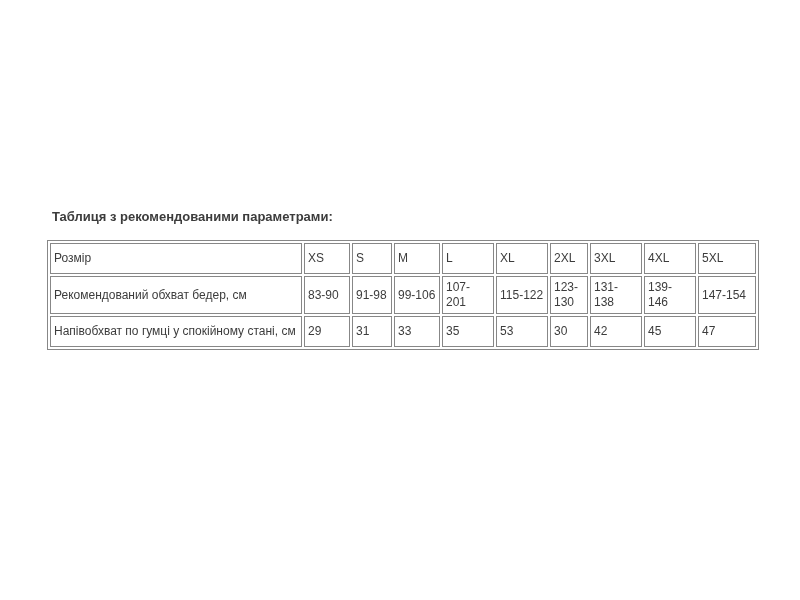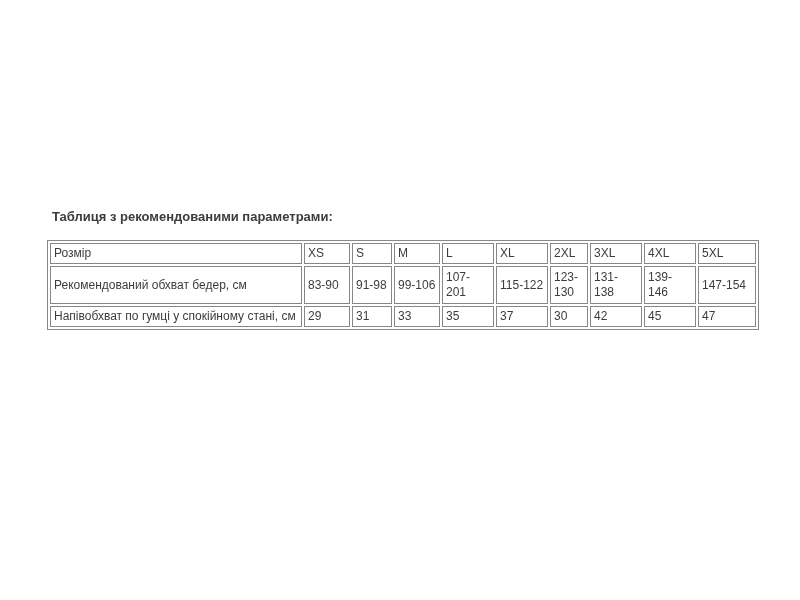--- a/index.html
+++ b/index.html
@@ -27,21 +27,21 @@
     border:1px solid var(--border);
     padding:1px 3px;
     font-size:12px; line-height:15px;
     color:var(--text);
     vertical-align:middle;
     text-align:left;
     overflow:hidden;
     word-wrap:break-word;
     background:var(--bg);
   }
-  tr.row-normal td { height:21px; }
+  tr.row-normal td { height:31px; }
   tr.row-tall td   { height:38px; }
 </style>
 </head>
 <body>
 
 <div class="page">
 
   <div class="title">Таблиця з рекомендованими параметрами:</div>
 
   <table class="size-table">
@@ -83,21 +83,21 @@
         <td>139-146</td>
         <td>147-154</td>
       </tr>
 
       <tr class="row-normal">
         <td>Напівобхват по гумці у спокійному стані, см</td>
         <td>29</td>
         <td>31</td>
         <td>33</td>
         <td>35</td>
-        <td>37</td>
+        <td>53</td>
         <td>30</td>
         <td>42</td>
         <td>45</td>
         <td>47</td>
       </tr>
 
 
     </tbody>
   </table>
 

